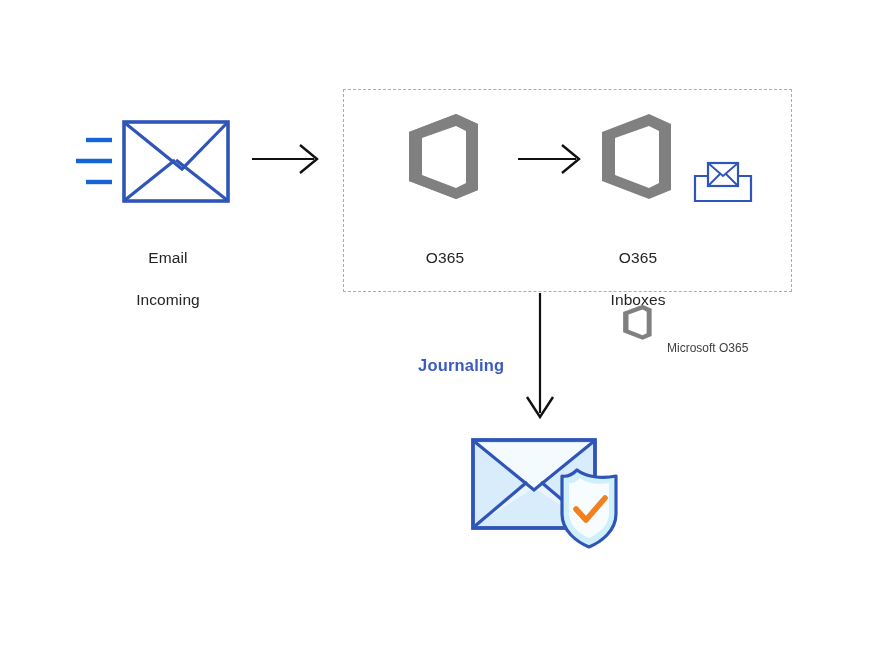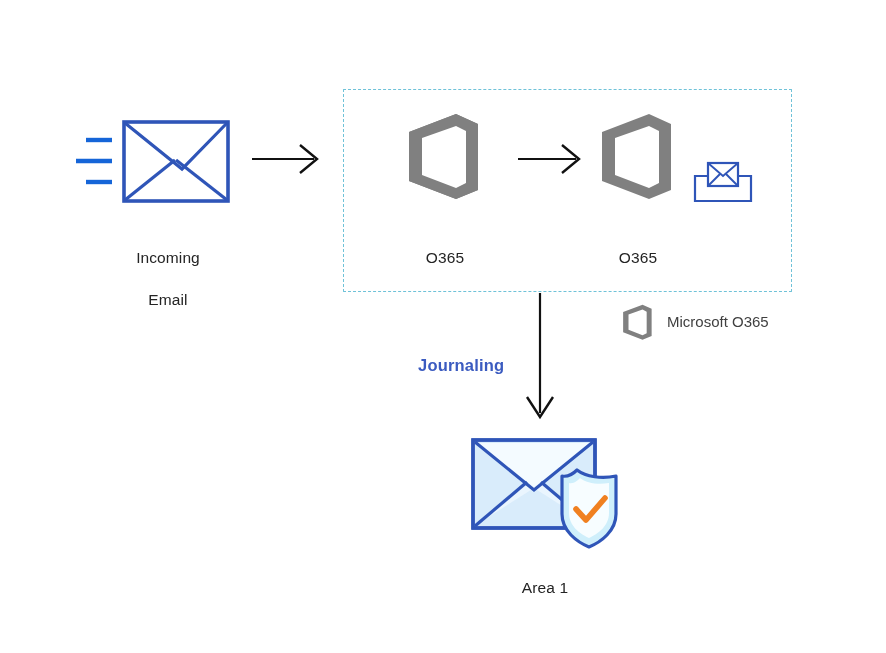--- a/index.html
+++ b/index.html
@@ -41,24 +41,25 @@
     position: absolute;
     font-size: 16.5px;
     font-weight: bold;
     color: #3b5bc0;
     letter-spacing: 0.2px;
     font-family: "Liberation Sans", sans-serif;
     white-space: nowrap;
   }
   .legend-label {
     position: absolute;
-    font-size: 15px;
+    font-size: 12px;
     color: #3f3f3f;
     font-family: "Liberation Sans", sans-serif;
     white-space: nowrap;
+    margin-top: 28px;
   }
   .dashed-zone {
     position: absolute;
     border: 1.6px dashed #6fc2d8;
     background: transparent;
     border-radius: 1px;
   }
   svg { display: block; overflow: visible; }
 </style>
 </head>
@@ -81,22 +82,22 @@
 
       <g stroke="#2f55b8" stroke-width="3.2" fill="none" stroke-linejoin="miter">
         <path d="M 55 5 L 112 51 L 157 5"></path>
         <path d="M 55 82 L 105 42"></path>
         <path d="M 157 82 L 106 42"></path>
       </g>
     </svg>
   </div>
 
   <div class="caption" style="left:88px; top:226px; width:160px;">
+    <span class="caption-line">Email</span>
     <span class="caption-line">Incoming</span>
-    <span class="caption-line">Email</span>
   </div>
 
   <div class="node" style="left:252px; top:142px; width:72px; height:34px;">
     <svg width="72" height="34" viewBox="0 0 72 34">
       <line x1="0" y1="17" x2="62" y2="17" stroke="#111111" stroke-width="2.2"></line>
       <polyline points="48,3 65,17 48,31" fill="none" stroke="#111111" stroke-width="2.4" stroke-linejoin="miter" stroke-linecap="butt"></polyline>
     </svg>
   </div>
 
   <div class="node" style="left:404px; top:110px; width:82px; height:92px;">
@@ -139,20 +140,21 @@
       <g stroke="#2f55b8" stroke-width="1.9" fill="none">
         <path d="M 16 3 L 31 16 L 46 3"></path>
         <path d="M 16 26 L 28 14"></path>
         <path d="M 46 26 L 34 14"></path>
       </g>
     </svg>
   </div>
 
   <div class="caption" style="left:558px; top:226px; width:160px;">
     <span class="caption-line">O365</span>
+    <span class="caption-line">Inboxes</span>
   </div>
 
   <div class="node" style="left:621px; top:303px; width:34px; height:38px;">
     <svg width="34" height="38" viewBox="0 0 82 92">
       <path d="M 5 22 L 52 4 L 74 14 L 74 80 L 52 89 L 5 71 Z
                M 18 28 L 18 65 L 52 78 L 62 73 L 62 21 L 52 16 Z" fill="#808080" fill-rule="evenodd"></path>
     </svg>
   </div>
   <div class="legend-label" style="left:667px; top:313px;">Microsoft O365</div>
 
@@ -186,16 +188,15 @@
                C 99 43 105 40 109 36 Z" fill="#cfeffb" stroke="#2f55b8" stroke-width="3.2" stroke-linejoin="round"></path>
       <path d="M 112 44 C 118 49 130 51 141 49 L 141 79
                C 141 92 130 100 121 104 C 112 100 101 92 101 79 L 101 49
                C 106 50 109 47 112 44 Z" fill="#f7fdff" stroke="none"></path>
 
       <polyline points="108,75 118,86 137,64" fill="none" stroke="#f08020" stroke-width="5.6" stroke-linecap="round" stroke-linejoin="round"></polyline>
     </svg>
   </div>
 
   <div class="caption" style="left:465px; top:556px; width:160px;">
-    <span class="caption-line">Area 1</span>
   </div>
 
 </div>
 
 </body></html>

